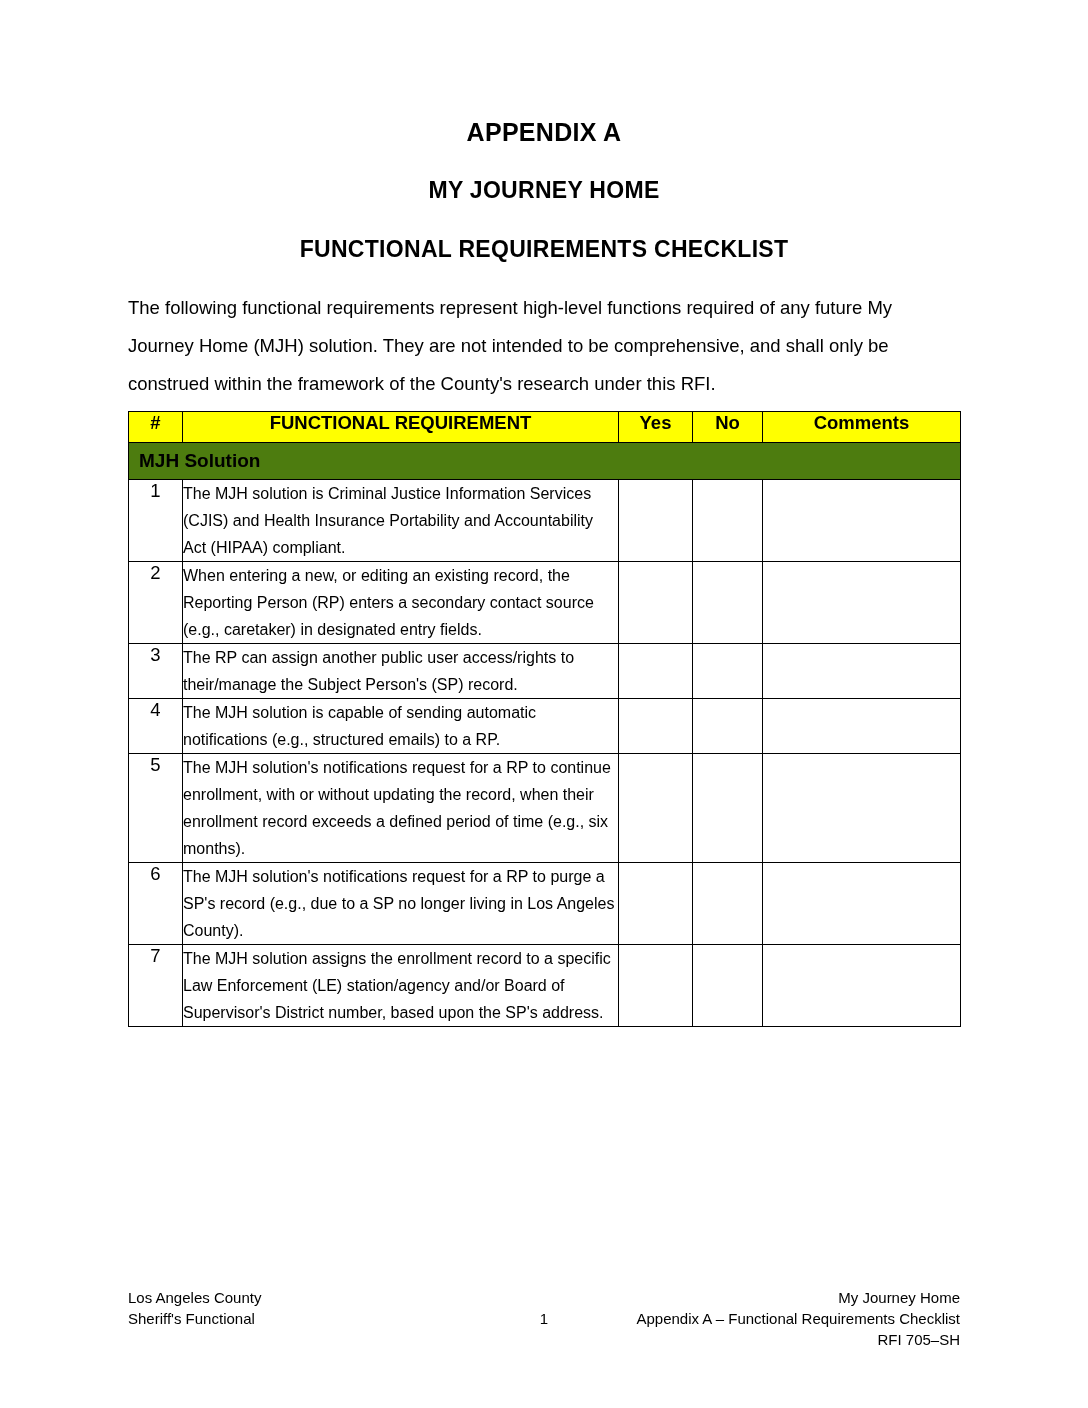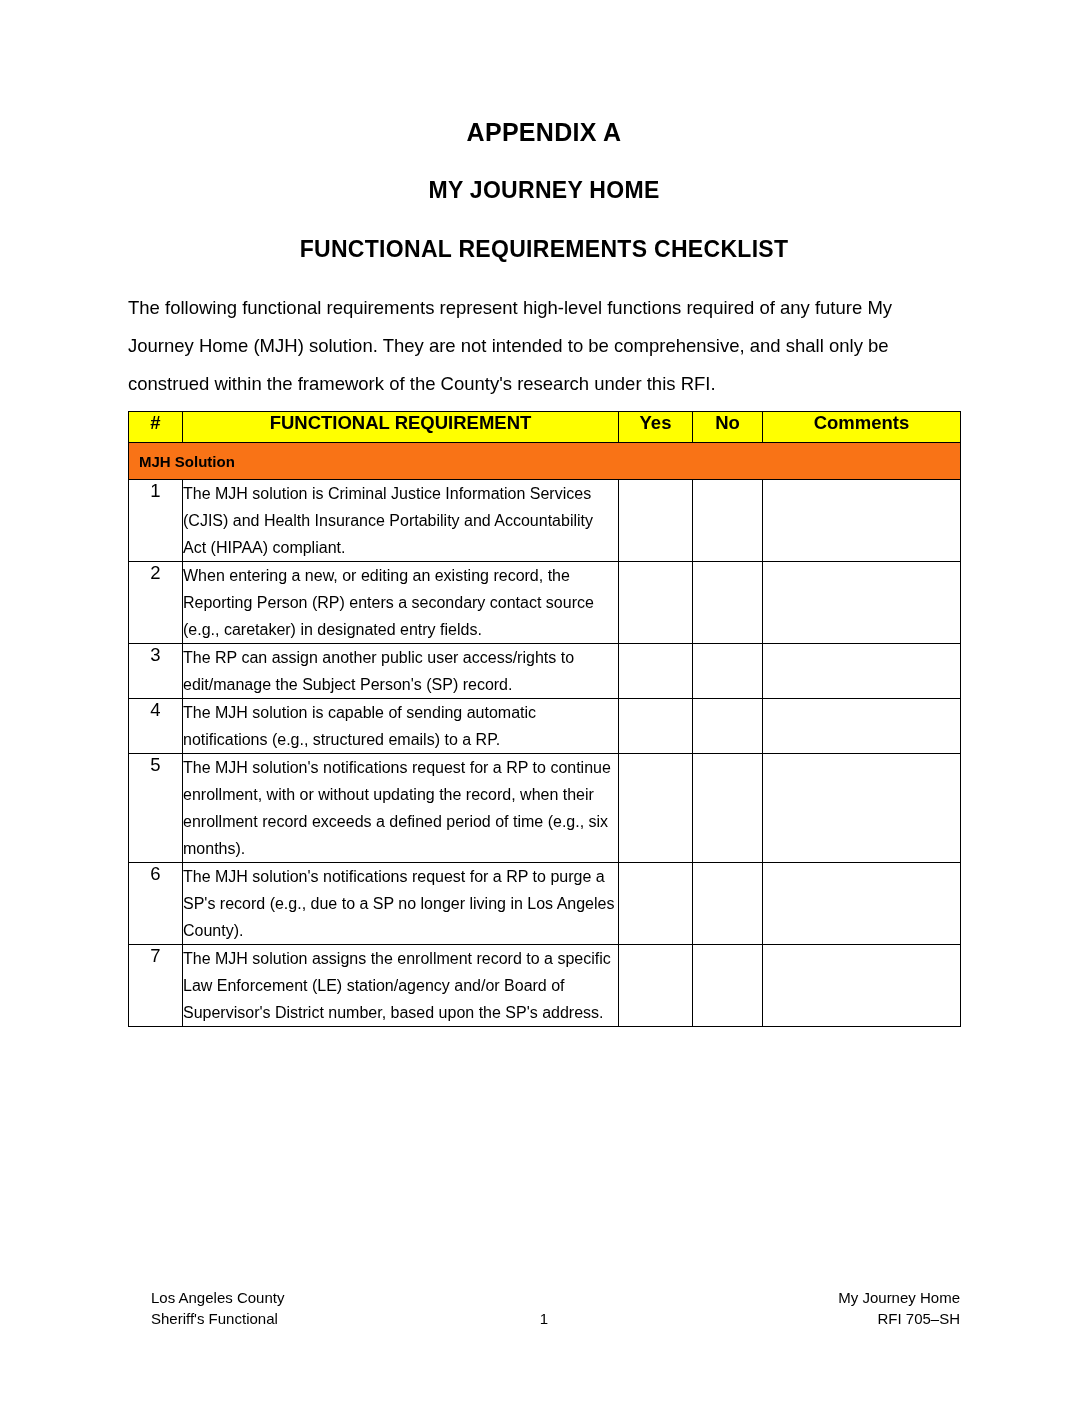--- a/index.html
+++ b/index.html
@@ -75,22 +75,22 @@
     padding: 3px 2px;
     vertical-align: middle;
   }
   .col-num { width: 54px; }
   .col-req { width: 436px; }
   .col-yes { width: 74px; }
   .col-no  { width: 70px; }
   .col-com { width: 198px; }
 
   tr.section-row td {
-    background: #f97316;
-    font-size: 15px;
+    background: #4d7c0f;
+    font-size: 19px;
     font-weight: bold;
     padding: 5px 0 5px 10px;
     height: 26px;
     vertical-align: middle;
   }
   td.num-cell {
     text-align: center;
     font-size: 18.5px;
     vertical-align: bottom;
     padding-bottom: 5px;
@@ -109,21 +109,20 @@
     top: 1287px;
     width: 832px;
     font-size: 15px;
     line-height: 21px;
   }
   .footer .left {
     position: absolute;
     left: 0;
     top: 0;
     text-align: left;
-    margin-left: 23px;
   }
   .footer .center {
     position: absolute;
     left: 0;
     top: 21px;
     width: 832px;
     text-align: center;
   }
   .footer .right {
     position: absolute;
@@ -178,21 +177,21 @@
         <tr>
           <td class="num-cell">2</td>
           <td class="req-cell">When entering a new, or editing an existing record, the Reporting Person (RP) enters a secondary contact source (e.g., caretaker) in designated entry fields.</td>
           <td class="blank-cell"></td>
           <td class="blank-cell"></td>
           <td class="blank-cell"></td>
         </tr>
 
         <tr>
           <td class="num-cell">3</td>
-          <td class="req-cell">The RP can assign another public user access/rights to edit/manage the Subject Person's (SP) record.</td>
+          <td class="req-cell">The RP can assign another public user access/rights to their/manage the Subject Person's (SP) record.</td>
           <td class="blank-cell"></td>
           <td class="blank-cell"></td>
           <td class="blank-cell"></td>
         </tr>
 
         <tr>
           <td class="num-cell">4</td>
           <td class="req-cell">The MJH solution is capable of sending automatic notifications (e.g., structured emails) to a RP.</td>
           <td class="blank-cell"></td>
           <td class="blank-cell"></td>
@@ -227,17 +226,18 @@
   </div>
 
   <div class="footer">
     <div class="left">
       <div>Los Angeles County</div>
       <div>Sheriff's Functional</div>
     </div>
     <div class="center">1</div>
     <div class="right">
       <div>My Journey Home</div>
+      <div>Appendix A – Functional Requirements Checklist</div>
       <div>RFI 705–SH</div>
     </div>
   </div>
 
 </div>
 
 </body></html>

